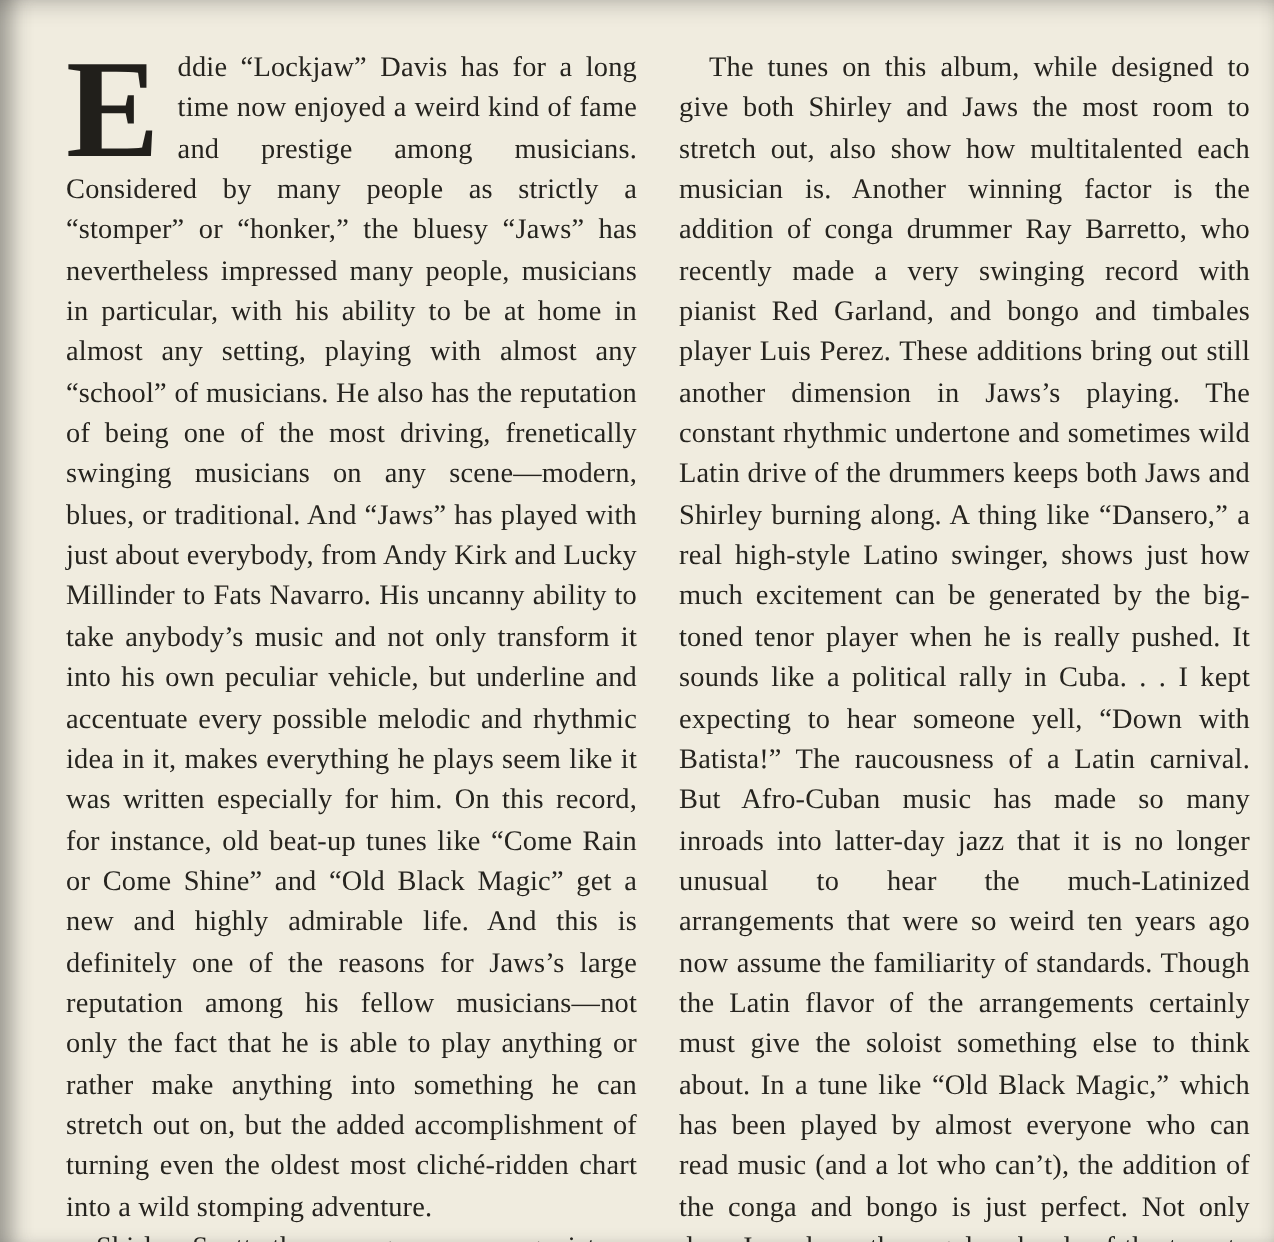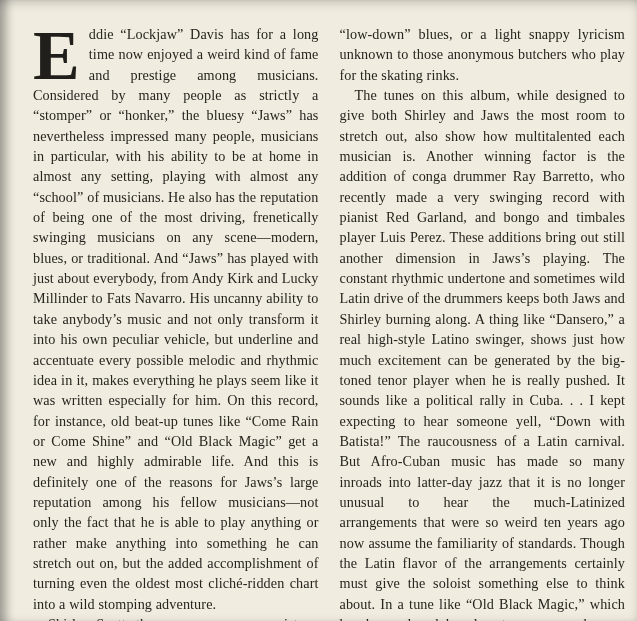--- a/index.html
+++ b/index.html
@@ -59,18 +59,17 @@
 
 <div class="page">
   <div class="columns">
 
     <div class="col">
       <p><span class="dropcap">E</span><span>ddie “Lockjaw” Davis has for a long time now enjoyed a weird kind of fame and prestige among musicians. Considered by many people as strictly a “stomper” or “honker,” the bluesy “Jaws” has nevertheless impressed many people, musicians in particular, with his ability to be at home in almost any setting, playing with almost any “school” of musicians. He also has the reputation of being one of the most driving, frenetically swinging musicians on any scene—modern, blues, or traditional. And “Jaws” has played with just about everybody, from Andy Kirk and Lucky Millinder to Fats Navarro. His uncanny ability to take anybody’s music and not only transform it into his own peculiar vehicle, but underline and accentuate every possible melodic and rhythmic idea in it, makes everything he plays seem like it was written especially for him. On this record, for instance, old beat-up tunes like “Come Rain or Come Shine” and “Old Black Magic” get a new and highly admirable life. And this is definitely one of the reasons for Jaws’s large reputation among his fellow musicians—not only the fact that he is able to play anything or rather make anything into something he can stretch out on, but the added accomplishment of turning even the oldest most cliché-ridden chart into a wild stomping adventure.</span></p>
       <p class="indented">Shirley Scott, the young woman organist on this album, has risen swiftly, in the last couple of years, to become one of the two best-known performers on her instrument in jazz circles. When the organ is mentioned in jazz, one is usually referring to Shirley or Jimmy Smith. She has played with Jaws before, and the two work out well together. The tenor and organ make a unique but compelling sound, with these two performers, a funky concatenation. Shirley does the impossible on her instrument, moving and tugging those big shrill blocks of sound into either surprisingly</p>
     </div>
 
     <div class="col">
-      <p>“low-down” blues, or a light snappy lyricism unknown to those anonymous butchers who play for the skating rinks.</p>
       <p class="indented">The tunes on this album, while designed to give both Shirley and Jaws the most room to stretch out, also show how multitalented each musician is. Another winning factor is the addition of conga drummer Ray Barretto, who recently made a very swinging record with pianist Red Garland, and bongo and timbales player Luis Perez. These additions bring out still another dimension in Jaws’s playing. The constant rhythmic undertone and sometimes wild Latin drive of the drummers keeps both Jaws and Shirley burning along. A thing like “Dansero,” a real high-style Latino swinger, shows just how much excitement can be generated by the big-toned tenor player when he is really pushed. It sounds like a political rally in Cuba. . . I kept expecting to hear someone yell, “Down with Batista!” The raucousness of a Latin carnival. But Afro-Cuban music has made so many inroads into latter-day jazz that it is no longer unusual to hear the much-Latinized arrangements that were so weird ten years ago now assume the familiarity of standards. Though the Latin flavor of the arrangements certainly must give the soloist something else to think about. In a tune like “Old Black Magic,” which has been played by almost everyone who can read music (and a lot who can’t), the addition of the conga and bongo is just perfect. Not only does Jaws have the regular chords of the tune to spring off into his own solo, but the extra beat and tricky syncopation of the drummers (the extra “thump” like a delicious afterthought) give him just that fresh look at the music it seems is needed to pull it out of the staleness that has heretofore been associated with it. If you say “Come Rain or Come Shine” to people they shudder, and justifiably. I’m certain almost everyone in the world has heard that</p>
     </div>
 
   </div>
 </div>
 
 </body></html>

